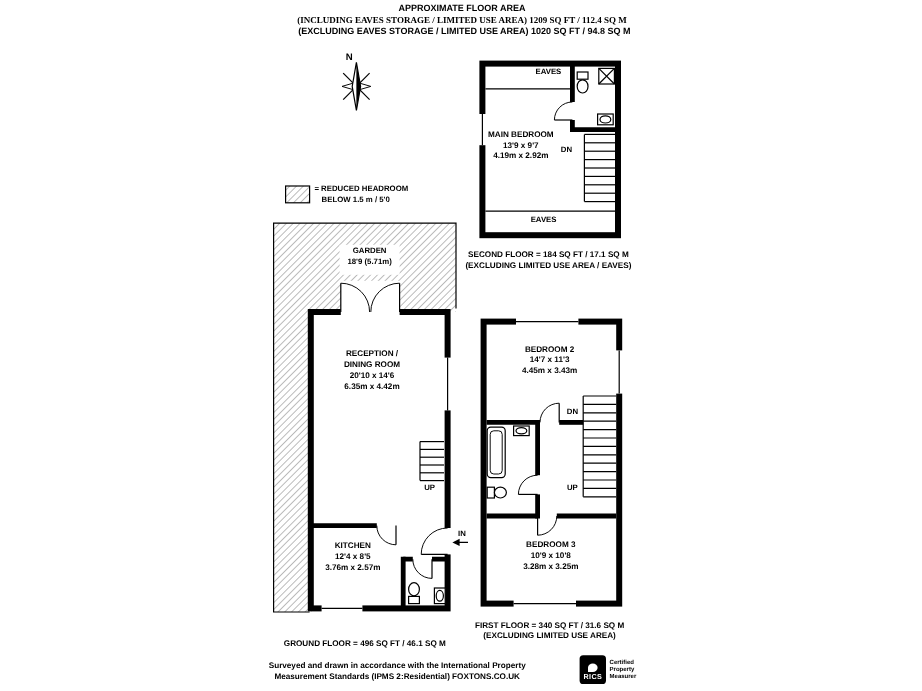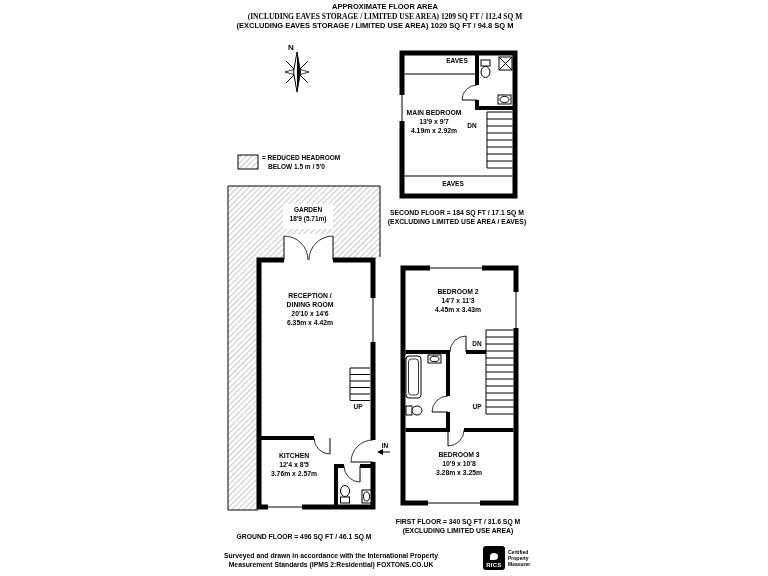--- a/index.html
+++ b/index.html
@@ -194,21 +194,21 @@
       </g>
       <g fill="#fff" stroke="#000" stroke-width="1">
         <rect x="428" y="355" width="13" height="8"></rect>
         <ellipse cx="434.5" cy="359" rx="4.5" ry="2.6"></ellipse>
       </g>
     </g>
   </svg>
 
   <div class="lbl c fs75" style="left:385px;top:3px;">APPROXIMATE FLOOR AREA</div>
   <div class="lbl c fs75" style="left:385px;top:12.5px;font-family:Liberation Serif, serif;">(INCLUDING EAVES STORAGE / LIMITED USE AREA) 1209 SQ FT / 112.4 SQ M</div>
-  <div class="lbl c fs75" style="left:375px;top:21.5px;">(EXCLUDING EAVES STORAGE / LIMITED USE AREA) 1020 SQ FT / 94.8 SQ M</div>
+  <div class="lbl c fs75" style="left:387px;top:21.5px;">(EXCLUDING EAVES STORAGE / LIMITED USE AREA) 1020 SQ FT / 94.8 SQ M</div>
 
   <div class="lbl c" style="left:291px;top:44px;font-size:8px;">N</div>
 
   <div class="lbl fs65" style="left:262px;top:154px;">= REDUCED HEADROOM</div>
   <div class="lbl fs65" style="left:268px;top:162.5px;">BELOW 1.5 m / 5'0</div>
 
   <div class="lbl c fs65" style="left:457px;top:57px;">EAVES</div>
   <div class="lbl c fs68" style="left:434px;top:109px;">MAIN BEDROOM</div>
   <div class="lbl c fs68" style="left:434px;top:118px;">13'9 x 9'7</div>
   <div class="lbl c fs68" style="left:434px;top:127px;">4.19m x 2.92m</div>

